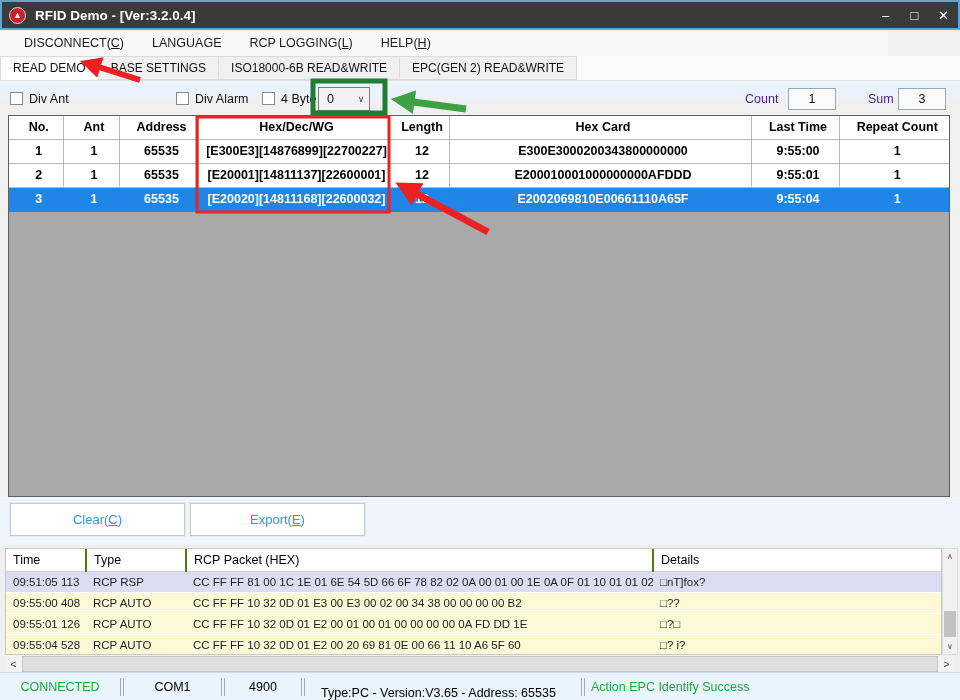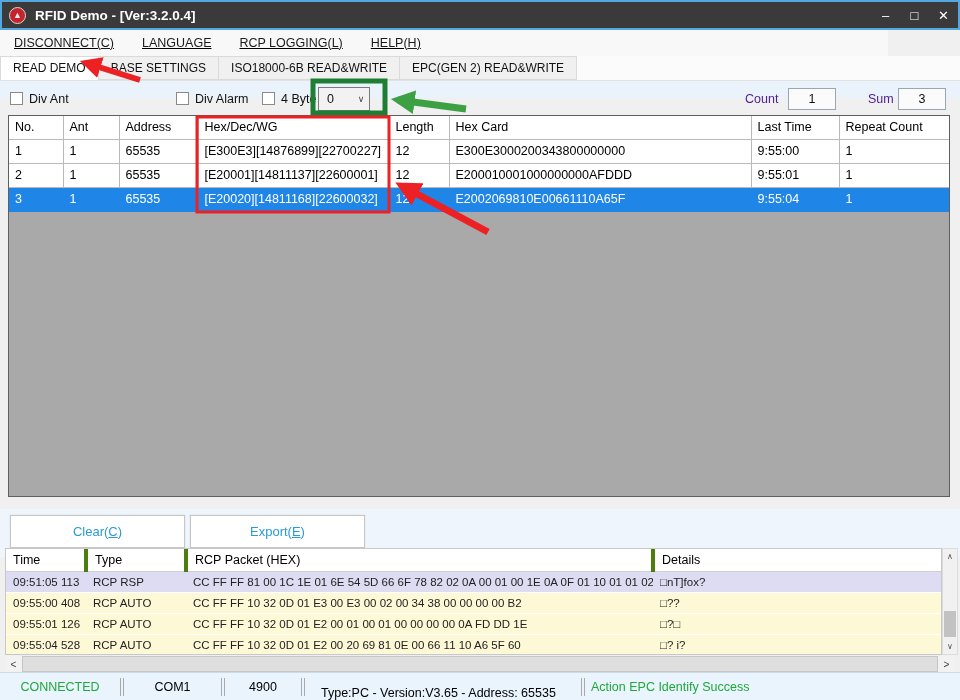--- a/index.html
+++ b/index.html
@@ -11,21 +11,21 @@
     background:#3a3a3a; border:2px solid #54a8e2; display:flex; align-items:center; }
   .app-icon { width:17px; height:17px; margin-left:7px; border-radius:50%;
     background:#c5242c; border:1px solid #d8d8d8; display:flex; align-items:center; justify-content:center;
     color:#e8e8e8; font-size:9px; line-height:1; }
   .title-text { color:#ffffff; font-weight:bold; font-size:13.5px; margin-left:9px; }
   .win-controls { margin-left:auto; display:flex; height:100%; align-items:center; }
   .win-btn { width:29px; text-align:center; color:#ffffff; font-size:13px; }
 
   
   .menubar { position:absolute; left:0; top:30px; width:888px; height:26px;
-    background:#f8f8f8; display:flex; align-items:center; padding-left:0;text-decoration:underline; }
+    background:#f8f8f8; display:flex; align-items:center; padding-left:10px; }
   .menu-item { padding:0 14px; font-size:12.5px; color:#1a1a1a; }
   .u { text-decoration:underline; }
 
   
   .tabstrip { position:absolute; left:0; top:56px; width:960px; height:24px;
     background:#fbfbfb; display:flex; }
   .tab { height:24px; line-height:23px; padding:0 12px; font-size:12px; color:#111;
     background:#f0f0f0; border:1px solid #dadada; border-left:none; }
   .tab:first-child { border-left:1px solid #dadada; }
   .tab.active { background:#ffffff; border-bottom:none; }
@@ -41,40 +41,40 @@
   .combo .chev { width:16px; text-align:center; font-size:9px; color:#444; }
   .counter-label { position:absolute; top:0; height:35px; display:flex; align-items:center; font-size:12.5px; color:#4c1d95; }
   .counter-box { position:absolute; top:7px; width:48px; height:22px; background:#fbfbfb; border:1px solid #9aa7b0;
     display:flex; align-items:center; justify-content:center; font-size:12.5px; color:#111; }
 
   
   .main-table-wrap { position:absolute; left:8px; top:115px; width:942px; height:382px;
     background:#a9a9a9; border:1px solid #5f5f5f; overflow:hidden; }
   table.grid { border-collapse:collapse; table-layout:fixed; width:940px; background:#ffffff; }
   table.grid th, table.grid td { border:1px solid #b9b9b9; border-top:none;
-    font-size:12.5px; font-weight:normal; text-align:left; padding:0 0 0 6px;
+    font-size:12.5px; font-weight:bold; text-align:center; padding:0 0 0 6px;
     white-space:nowrap; overflow:hidden; color:#000; }
   table.grid th { height:23px; border-top:none; }
   table.grid td { height:24px; }
   table.grid th:first-child, table.grid td:first-child { border-left:none; }
   table.grid th:last-child, table.grid td:last-child { border-right:none; }
   tr.sel td { background:#1f86e8; color:#ffffff; border-color:#1f86e8; }
 
   
-  .btn-panel { position:absolute; left:0; top:497px; width:960px; height:48px; background:#eef5fc;margin-top:12px; }
+  .btn-panel { position:absolute; left:0; top:497px; width:960px; height:48px; background:#eef5fc; }
   .act-btn { position:absolute; top:6px; width:175px; height:33px; background:#ffffff;
     border:1px solid #c6c6c6; box-shadow:0 0 0 1px #e9eef3; display:flex; align-items:center; justify-content:center;
     font-size:13px; color:#2a9ad4; }
 
   
   .log-wrap { position:absolute; left:5px; top:548px; width:937px; height:107px;
     background:#ffffff; border:1px solid #c8c8c8; overflow:hidden; }
   table.log { border-collapse:collapse; table-layout:fixed; width:935px; }
   table.log th { height:22px; font-size:12.5px; font-weight:normal; text-align:left; padding-left:7px;
-    border-bottom:1px solid #d0d0d0; border-right:4px solid #4d7c0f; background:#ffffff; white-space:nowrap; color:#000; }
+    border-bottom:1px solid #d0d0d0; border-right:2px solid #4d7c0f; background:#ffffff; white-space:nowrap; color:#000; }
   table.log th:last-child { border-right:none;border-radius:11px; }
   table.log td { height:21px; font-size:11.5px; text-align:left; padding-left:7px;
     white-space:nowrap; overflow:hidden; color:#222; border-bottom:1px solid #ffffff; }
   tr.row-lav td { background:#dedcf2; }
   tr.row-yel td { background:#fdf8d6; }
 
   
   .vscroll { position:absolute; left:942px; top:548px; width:16px; height:107px; background:#f1f1f1;
     border:1px solid #dcdcdc; }
   .vscroll .sb-btn { position:absolute; left:0; width:14px; height:15px; display:flex; align-items:center;

